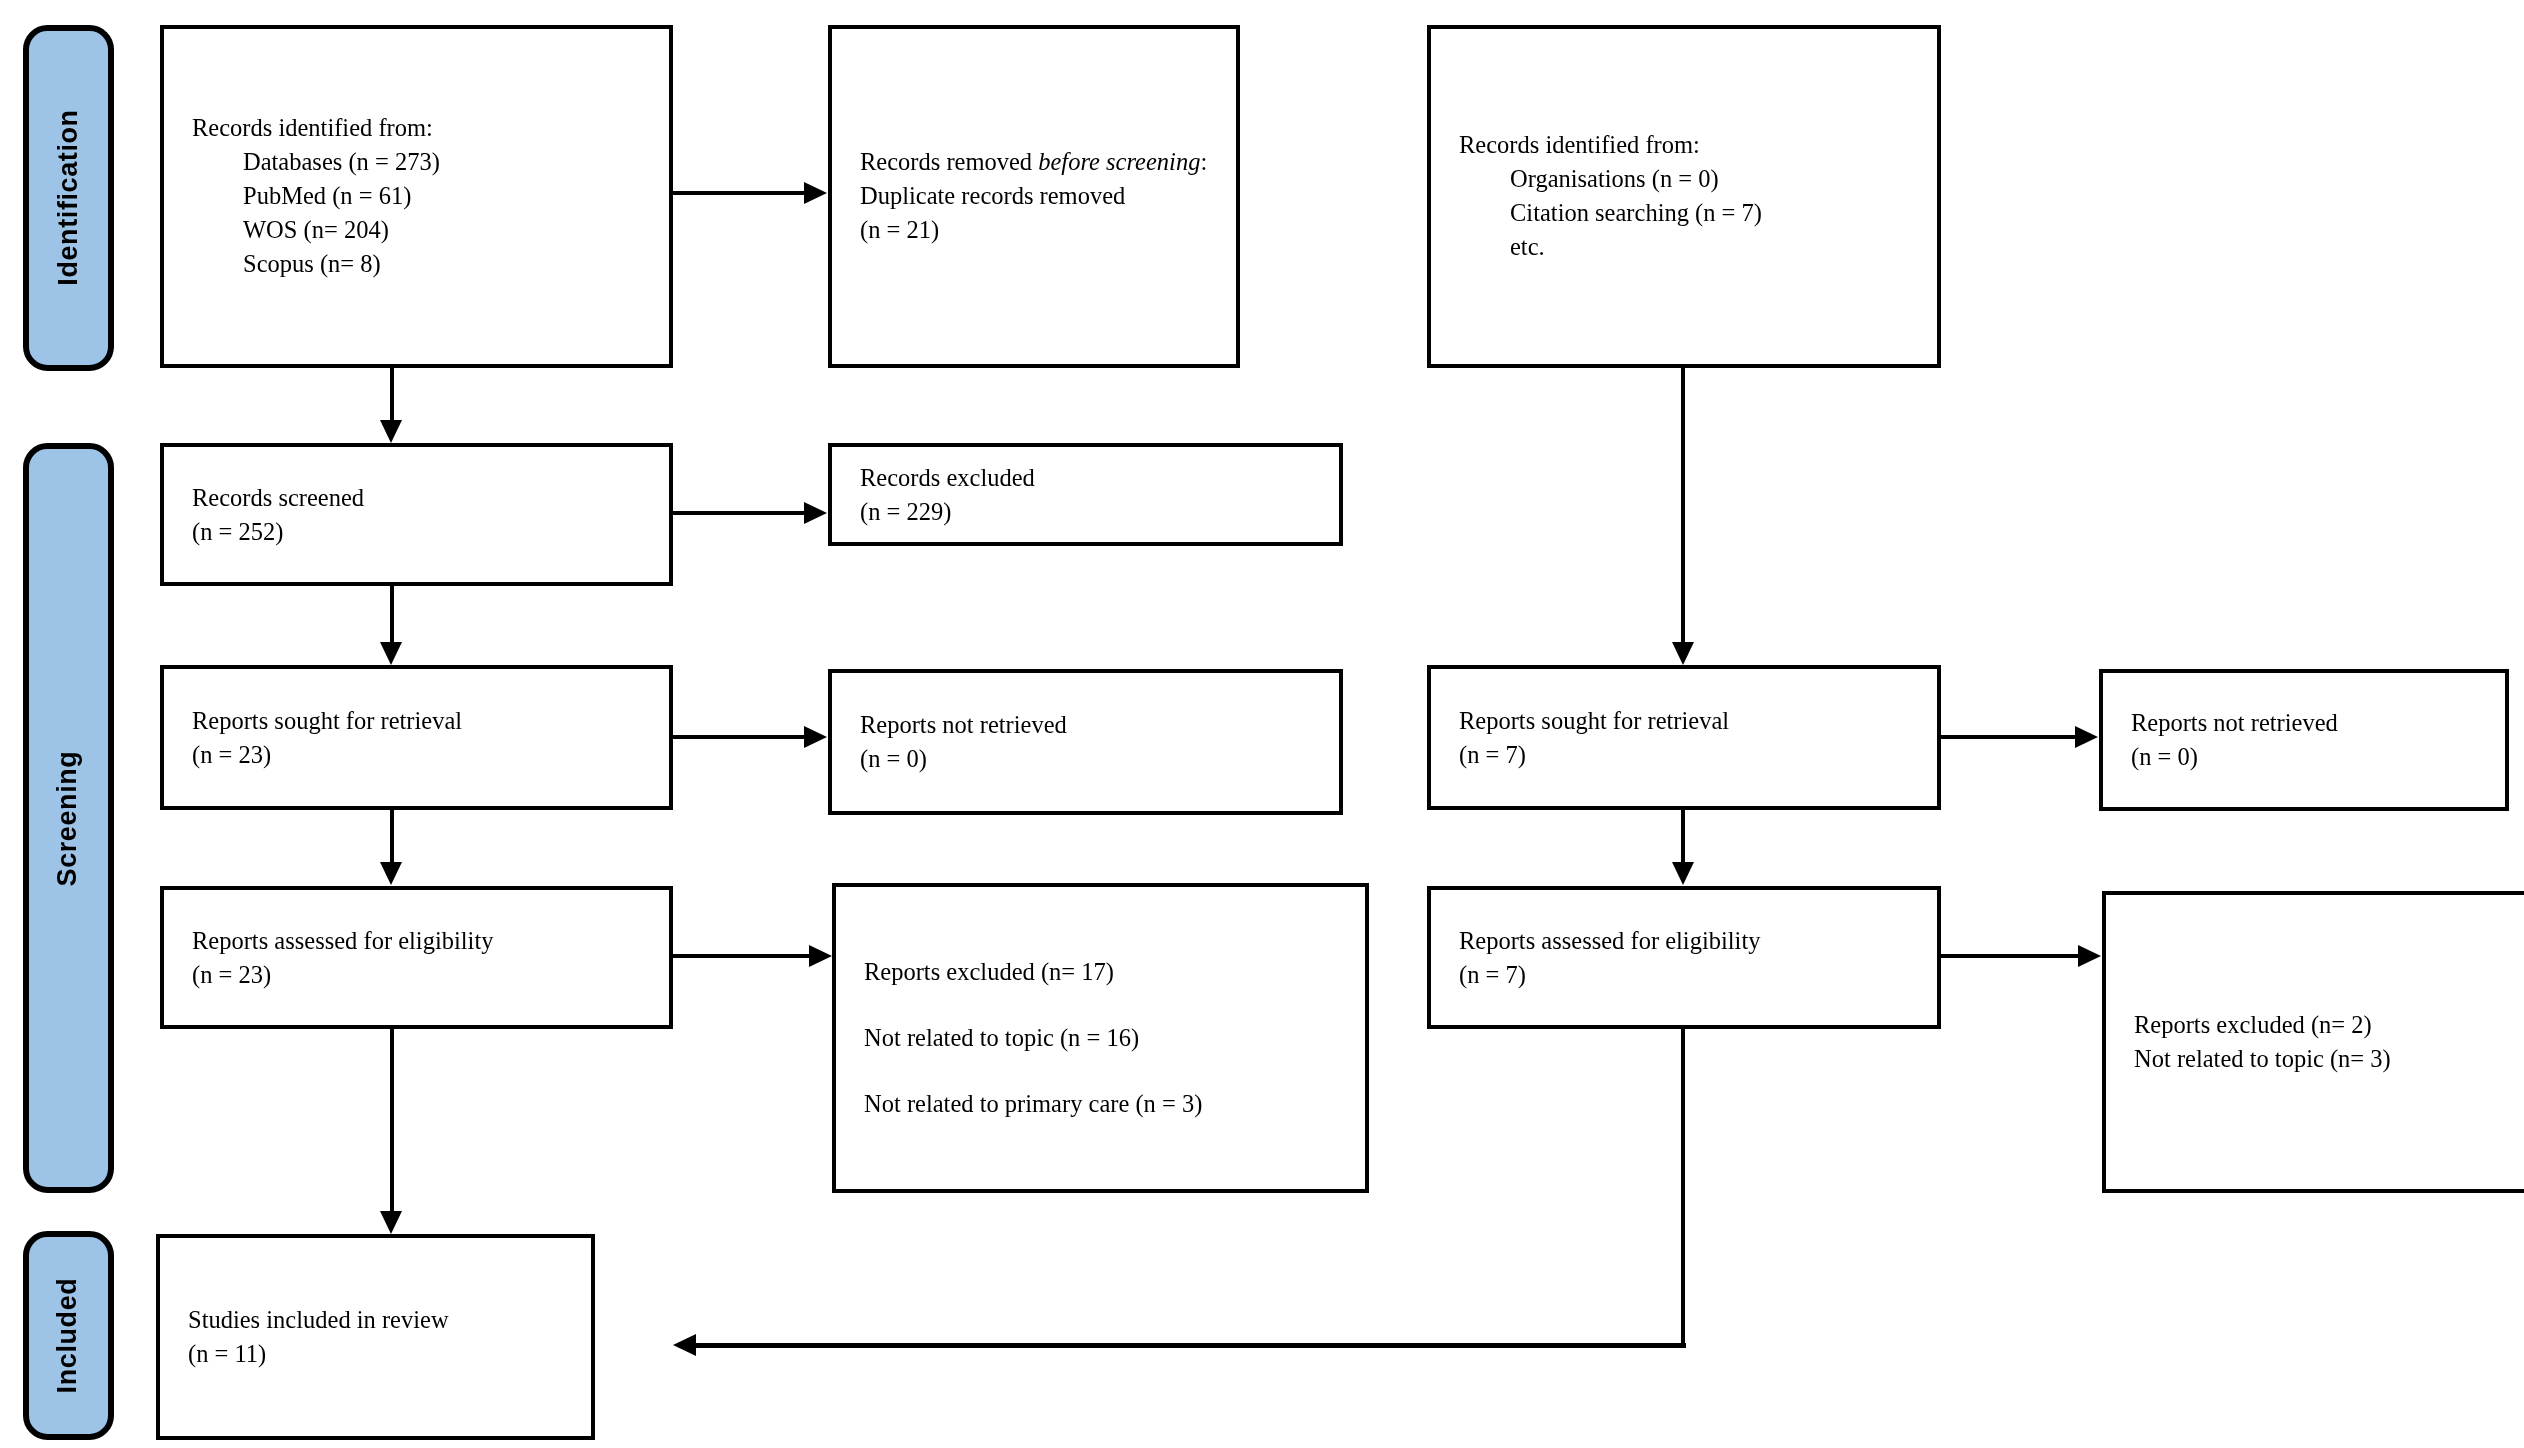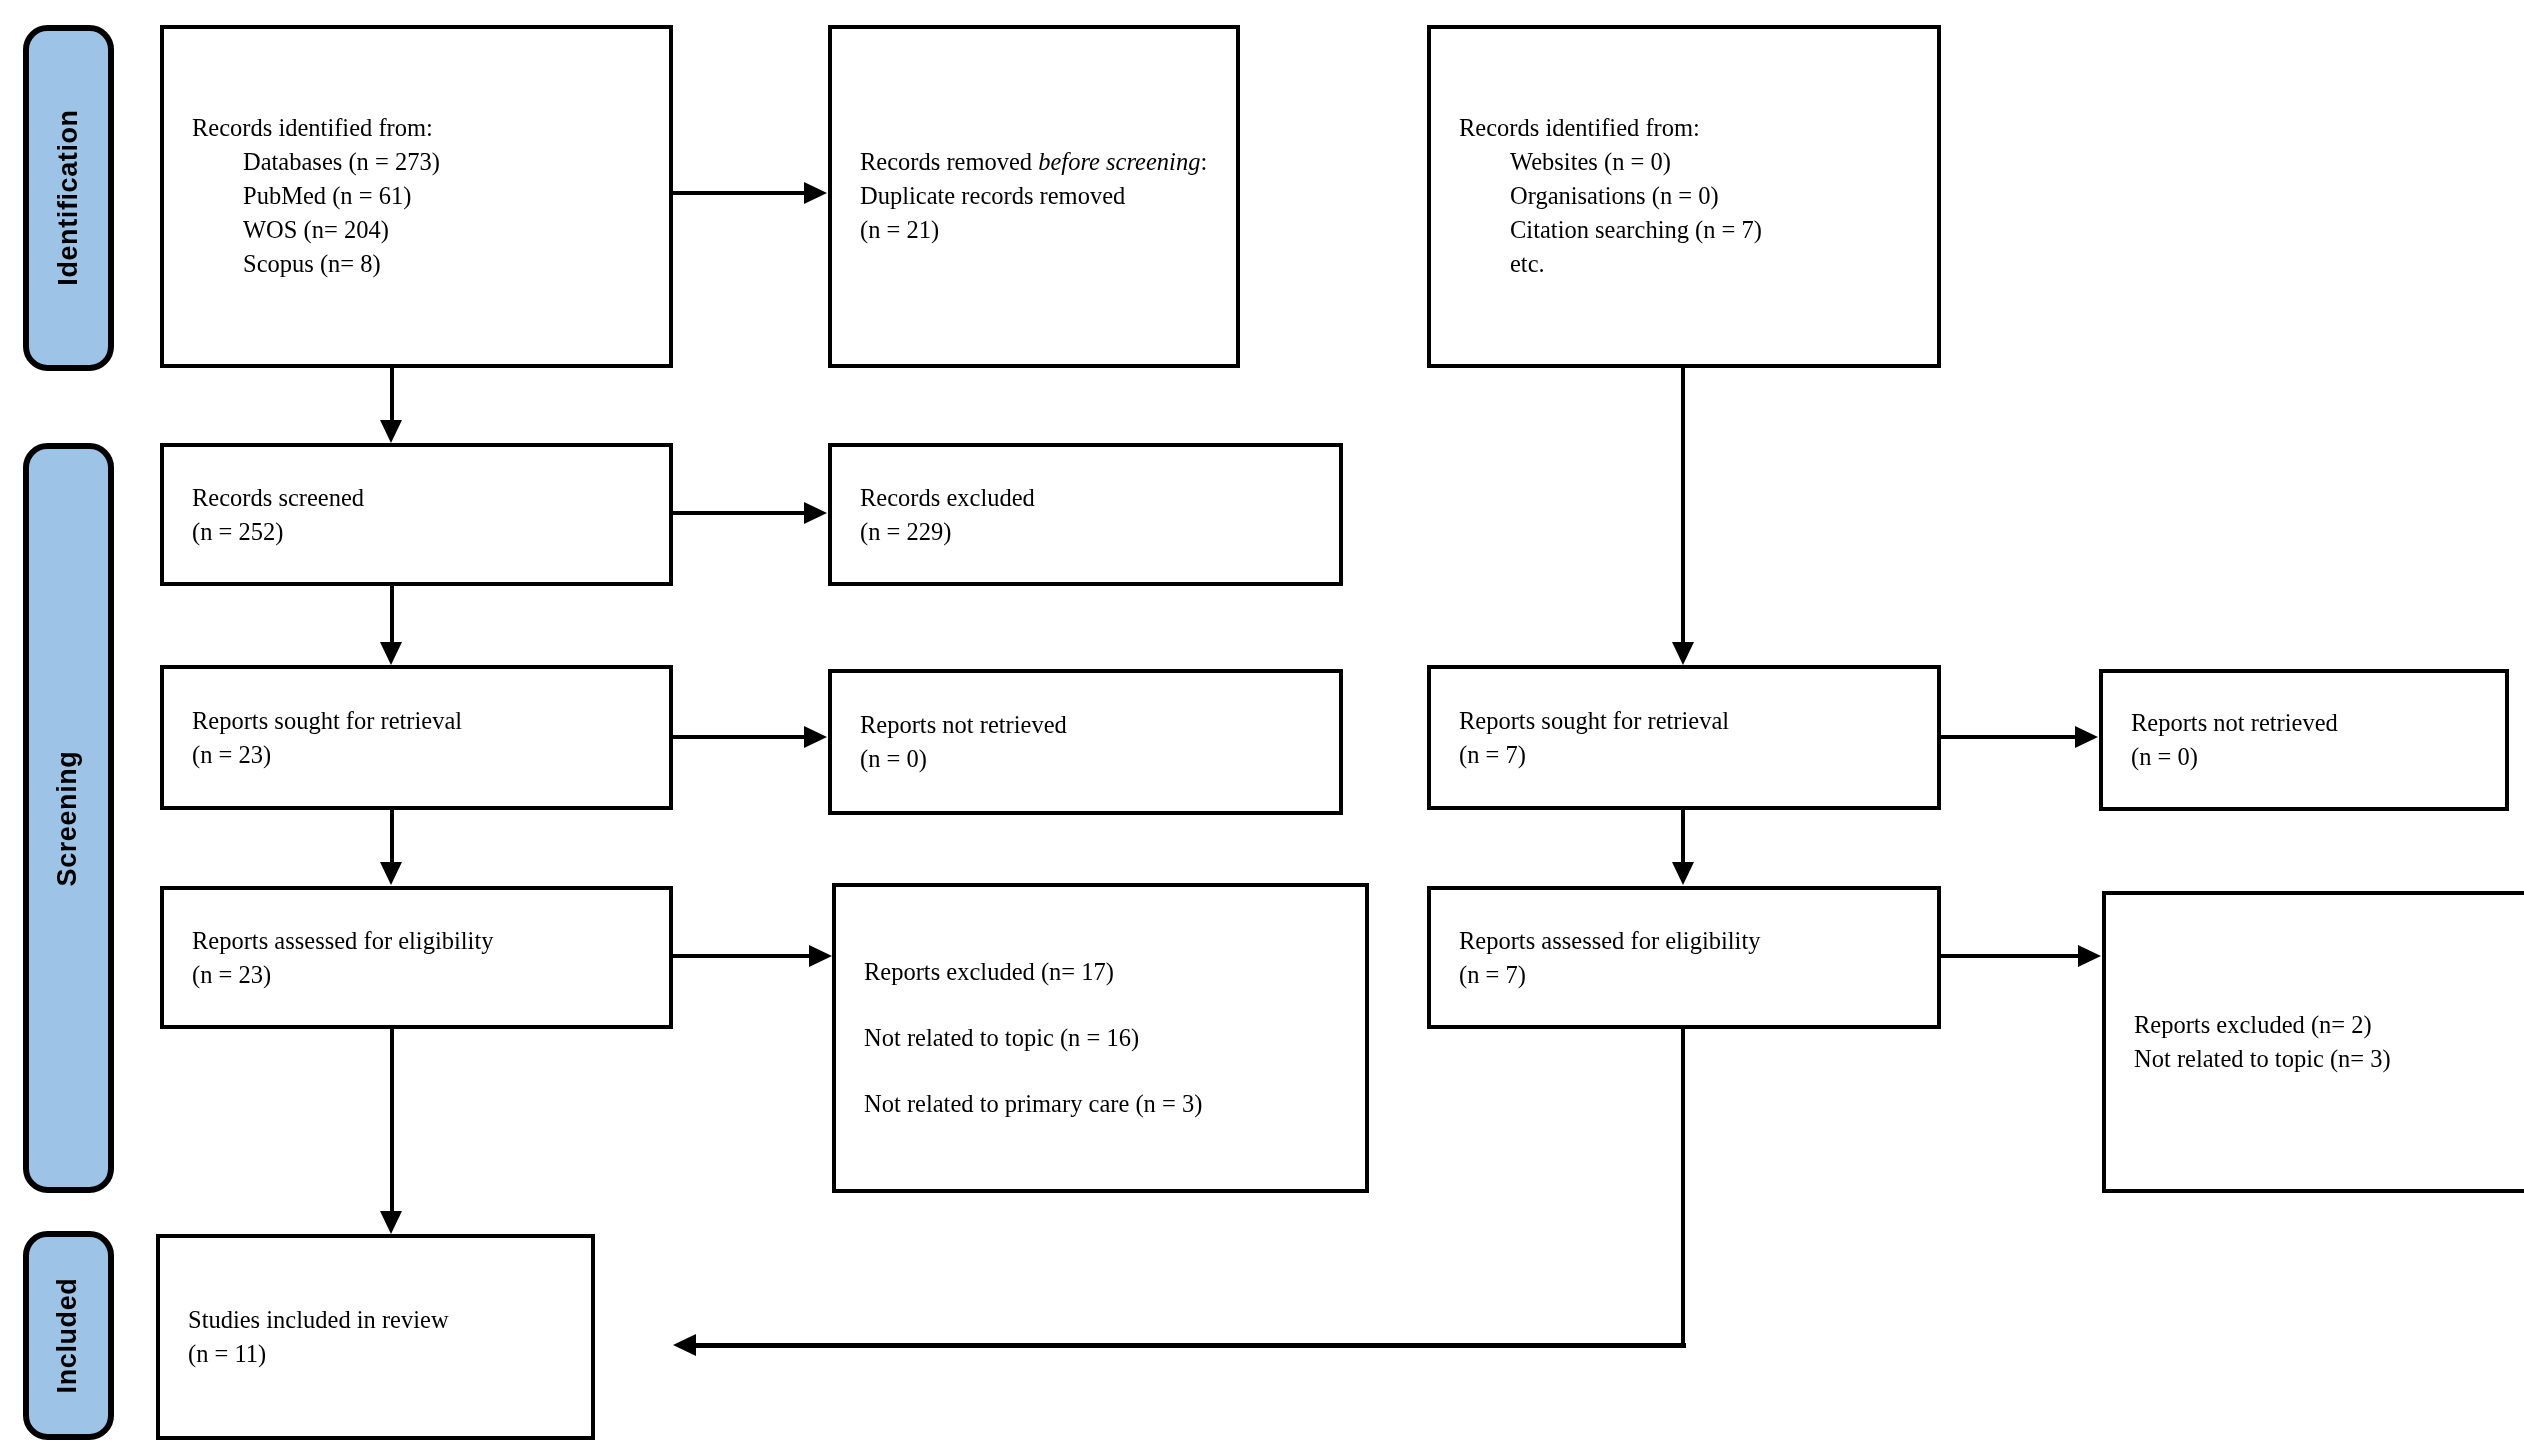--- a/index.html
+++ b/index.html
@@ -81,32 +81,31 @@
 </div>
 
 <div class="box" style="left:828px;top:24.5px;width:412px;height:343px;">
   <div class="line"><span>Records removed </span><span class="italic">before screening</span><span>:</span></div>
   <div class="line">Duplicate records removed</div>
   <div class="line">(n = 21)</div>
 </div>
 
 <div class="box" style="left:1427px;top:24.5px;width:514px;height:343px;">
   <div class="line">Records identified from:</div>
-  <div class="line indent">Websites (n = 0)</div>
   <div class="line indent">Organisations (n = 0)</div>
   <div class="line indent">Citation searching (n = 7)</div>
   <div class="line indent">etc.</div>
 </div>
 
 <div class="box" style="left:160px;top:443px;width:513px;height:143px;">
   <div class="line">Records screened</div>
   <div class="line">(n = 252)</div>
 </div>
 
-<div class="box" style="left:828px;top:443px;width:515px;height:143px;">
+<div class="box" style="left:828px;top:443px;width:515px;height:103px;">
   <div class="line">Records excluded</div>
   <div class="line">(n = 229)</div>
 </div>
 
 <div class="box" style="left:160px;top:665px;width:513px;height:145px;">
   <div class="line">Reports sought for retrieval</div>
   <div class="line">(n = 23)</div>
 </div>
 
 <div class="box" style="left:828px;top:669px;width:515px;height:146px;">

